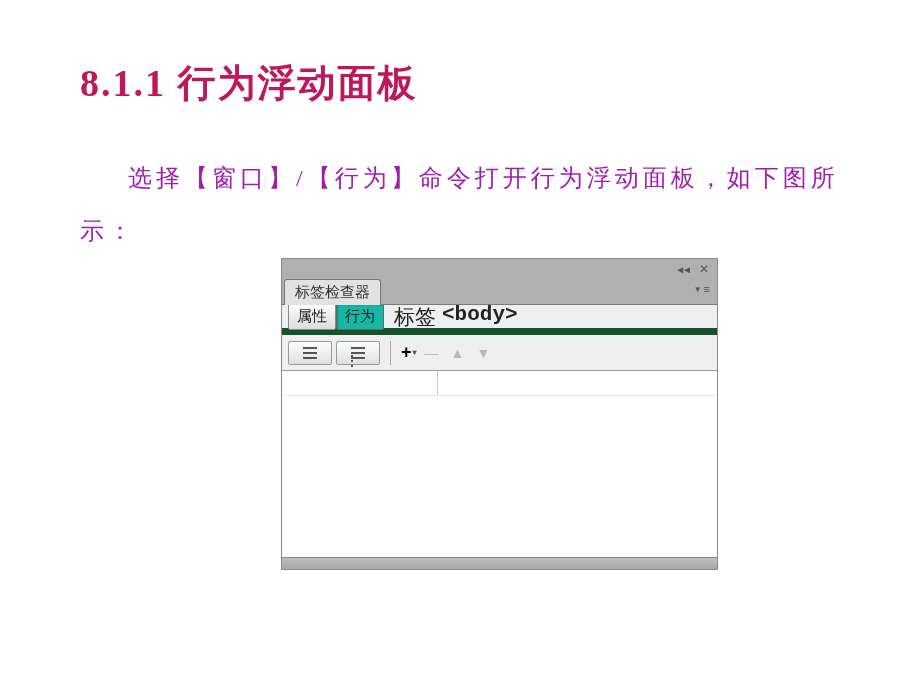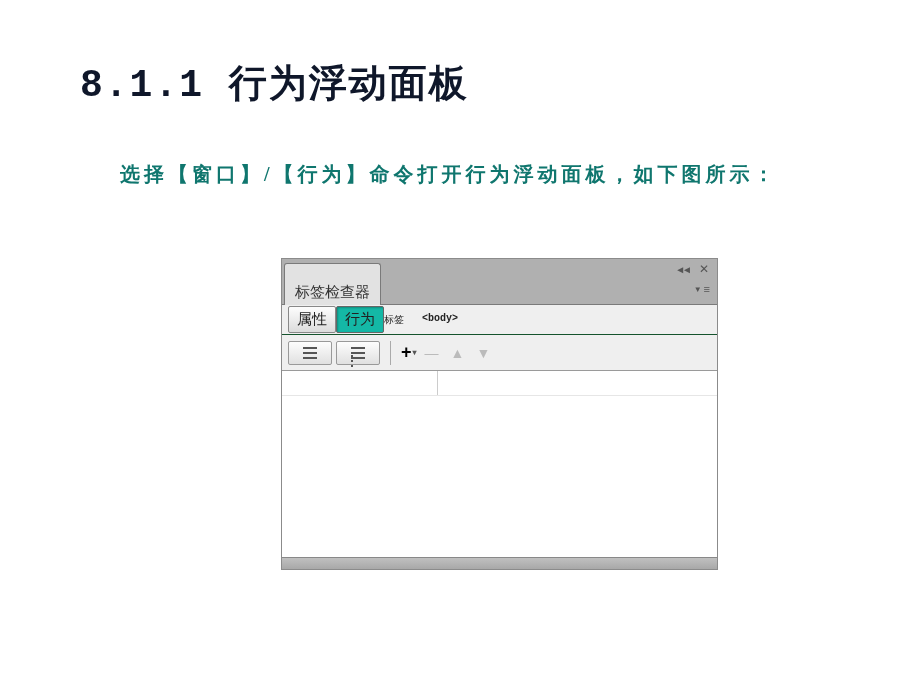--- a/index.html
+++ b/index.html
@@ -10,34 +10,32 @@
       font-family: "KaiTi", "楷体", "STKaiti", serif;
       position: relative;
     }
     .heading {
       font-size: 38px;
       font-weight: bold;
       letter-spacing: 2px;
       position: absolute;
       top: 58px;
       left: 80px;
-      color: #0f172a;
-      font-family: Liberation Mono, monospace;
+      color: #be185d;
     }
     .body-text {
-      font-size: 20px;
+      font-size: 24px;
       position: absolute;
       top: 152px;
       left: 80px;
       right: 80px;
       line-height: 2.2;
       letter-spacing: 4px;
-      color: #0f766e;
+      color: #a21caf;
       text-indent: 2em;
-      font-weight: bold;
     }
     .panel {
       position: absolute;
       top: 258px;
       left: 281px;
       width: 437px;
       height: 312px;
       border: 1px solid #8b8b8b;
       background: #b4b4b4;
       font-family: "SimSun", "宋体", sans-serif;
@@ -60,21 +58,21 @@
     .panel-tabrow {
       height: 26px;
       background: #b0b0b0;
       display: flex;
       align-items: flex-end;
       border-bottom: 1px solid #7a7a7a;
       position: relative;
       padding-left: 2px;
     }
     .panel-tab {
-      padding: 19px 10px 3px 10px;
+      padding: 3px 10px 3px 10px;
       background: #e2e2e2;
       border: 1px solid #7a7a7a;
       border-bottom: none;
       border-radius: 3px 3px 0 0;
       color: #333;
       font-size: 15px;
       position: relative;
       top: 1px;
     }
     .panel-menu-icon {
@@ -89,40 +87,41 @@
     }
     .panel-menu-icon .tri { font-size: 8px; }
     .panel-menu-icon .lines { letter-spacing: -1px; }
     .panel-subtab-row {
       height: 30px;
       background: #efefef;
       display: flex;
       align-items: center;
       padding-left: 6px;
       gap: 0px;
-      border-bottom: 1px solid #14532d;
+      border-bottom: 7px solid #14532d;
     }
     .subtab {
       padding: 3px 8px;
       border: 1px solid #888;
       background: linear-gradient(#fdfdfd, #dcdcdc);
       font-size: 15px;
       color: #222;
       border-radius: 2px;
     }
     .subtab.active {
       background: #14b8a6;
       border: 1px solid #666;
       box-shadow: inset 1px 1px 2px rgba(0,0,0,0.25);
     }
     .tag-label {
-      font-size: 10px;
+      margin-left: 10px;
+      font-size: 21px;
       color: #222;
       display: flex;
-      gap: 18px;
+      gap: 6px;
     }
     .tag-label .tagcode { font-family: "Courier New", monospace; font-weight: bold; }
     .panel-toolbar {
       height: 36px;
       background: #efefef;
       display: flex;
       align-items: center;
       padding-left: 6px;
       gap: 4px;
       border-bottom: 1px solid #9a9a9a;

